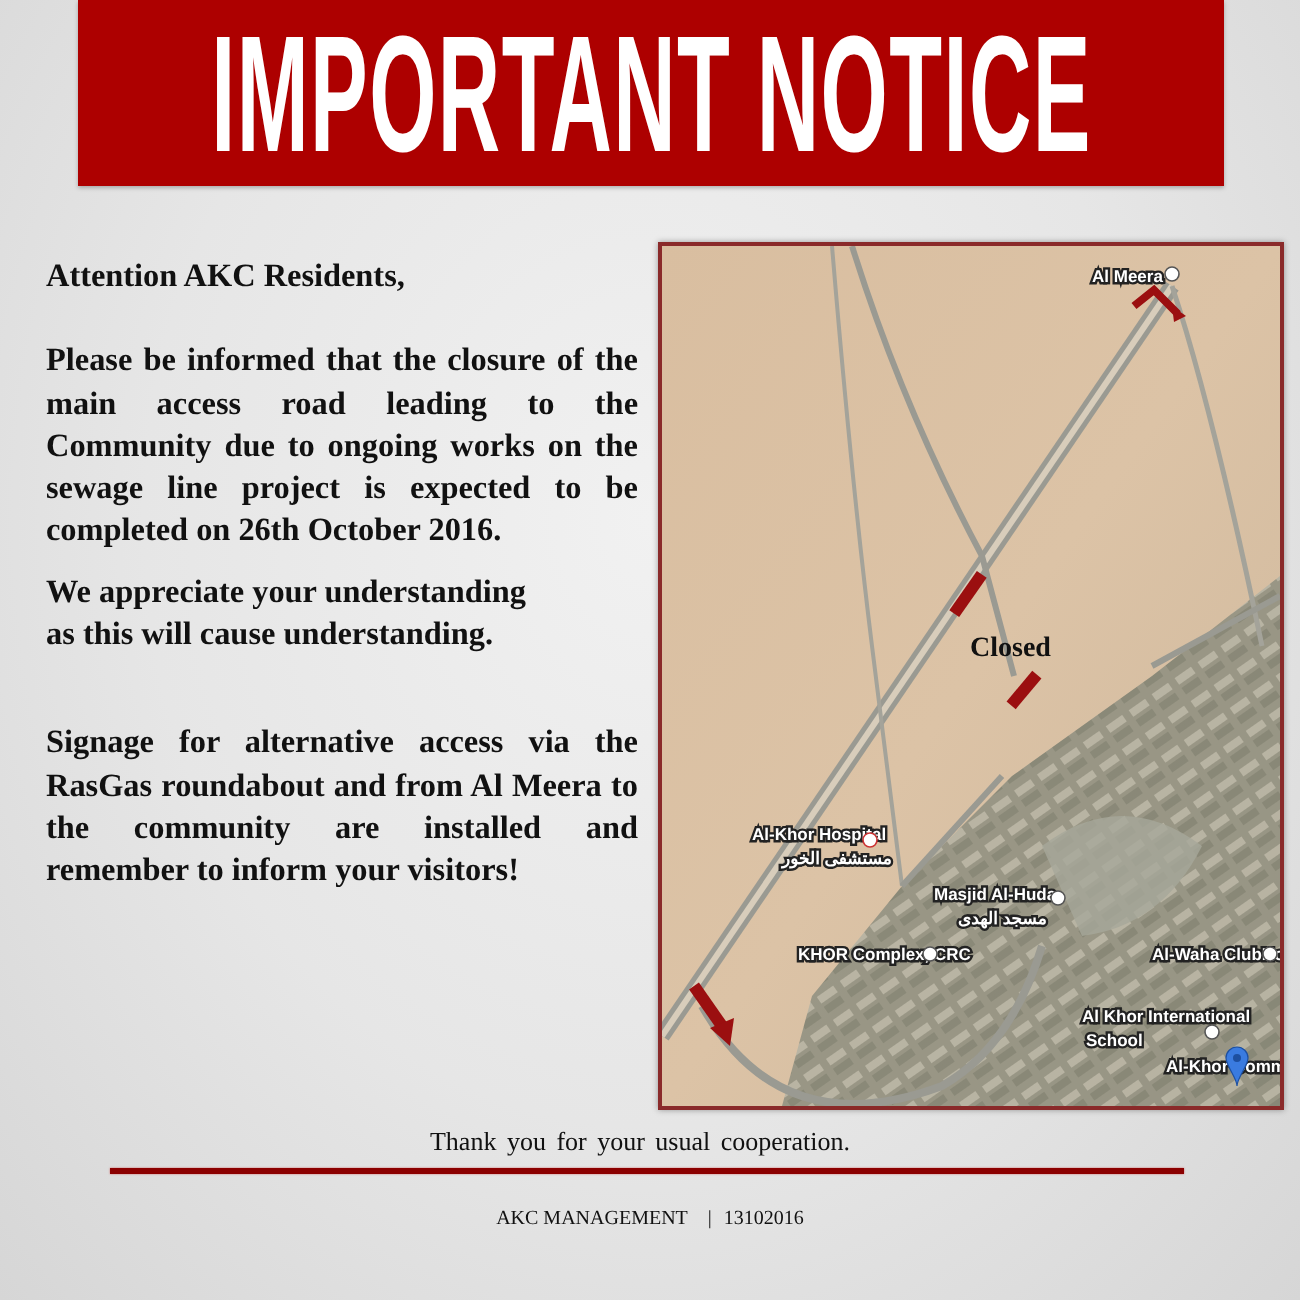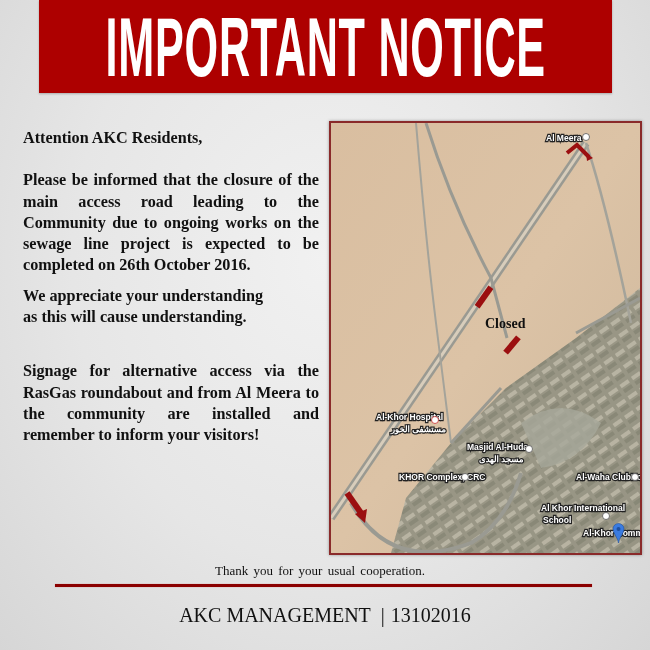--- a/index.html
+++ b/index.html
@@ -79,21 +79,21 @@
       position: absolute;
       left: 55px; top: 584px; width: 537px; height: 3px;
       background: #8b0000;
       box-shadow: 0 0 1px rgba(200,0,0,0.6);
     }
     .footer {
       position: absolute;
       left: 0; width: 650px; top: 604px;
       text-align: center;
       font-family: "Liberation Serif", serif;
-      font-size: 20px;
+      font-size: 10px;
       color: #111;
     }
     .footer .sep { margin: 0 6px 0 10px; font-weight: normal; }
   </style>
 </head>
 <body>
 
 <div class="banner">
   <span class="banner-title">IMPORTANT NOTICE</span>
 </div>

